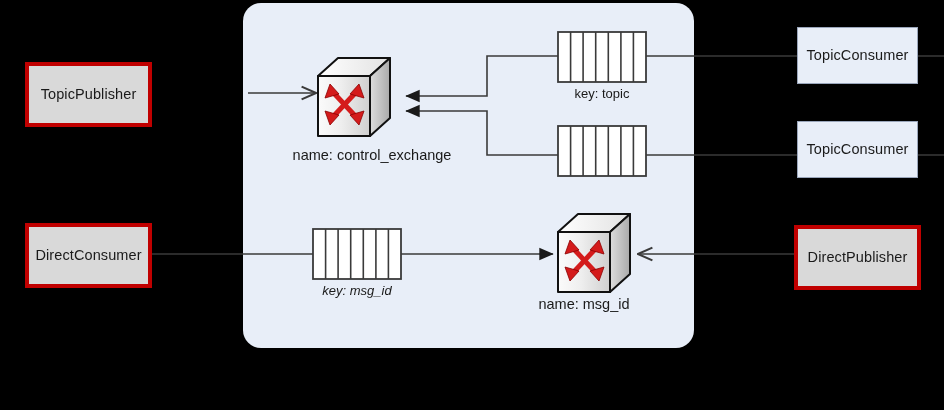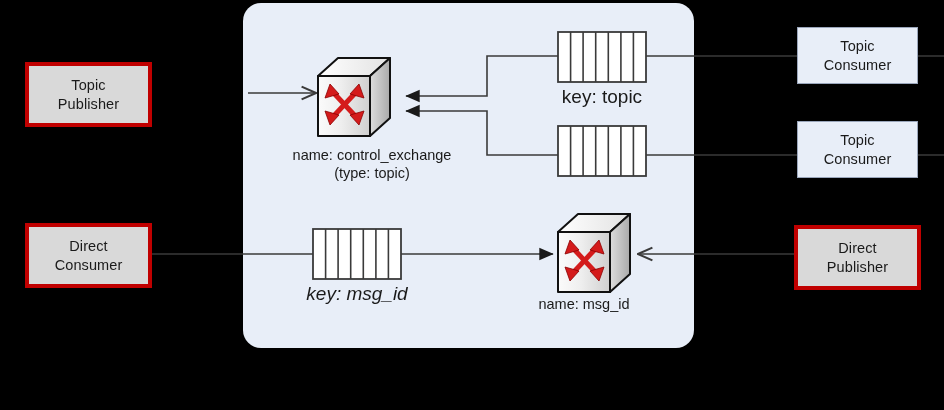--- a/index.html
+++ b/index.html
@@ -10,21 +10,21 @@
     overflow:hidden;
     font-family:"Liberation Sans", sans-serif;
   }
   #svgroot{position:absolute;left:0;top:0;width:944px;height:410px;}
 
   
   .nodebox{
     position:absolute;
     box-sizing:border-box;
     display:flex;
-    flex-direction:column;
+    flex-direction:row;
     align-items:center;
     justify-content:center;
     text-align:left;
     font-size:14.5px;
     line-height:19px;
     color:#1a1a1a;
     letter-spacing:.1px;
   }
   .nodebox .ln{display:block;white-space:nowrap;}
 
@@ -44,21 +44,21 @@
     font-size:14.5px;
     line-height:18px;
     color:#1a1a1a;
     white-space:nowrap;
   }
   .caption .ln{display:block;padding-left:36px;}
 
   .queue-label{
     position:absolute;
     text-align:center;
-    font-size:19px;
+    font-size:13px;
     color:#1a1a1a;
     white-space:nowrap;
   }
 </style>
 </head>
 <body>
 
 <div id="stage">
 
   <svg id="svgroot" viewBox="0 0 944 410">
@@ -196,21 +196,20 @@
     <span class="ln">Consumer</span>
   </div>
 
   <div class="nodebox endpoint-red" style="left:794px;top:225px;width:127px;height:65px;">
     <span class="ln">Direct</span>
     <span class="ln">Publisher</span>
   </div>
 
   <div class="caption" style="left:244px;top:146px;width:220px;">
     <span class="ln">name: control_exchange</span>
-    <span class="ln">(type: topic)</span>
   </div>
 
   <div class="caption" style="left:476px;top:295px;width:180px;">
     <span class="ln">name: msg_id</span>
   </div>
 
   <div class="queue-label" style="left:542px;top:86px;width:120px;">key: topic</div>
 
 
   <div class="queue-label" style="left:297px;top:283px;width:120px;font-style:italic;">key: msg_id</div>

